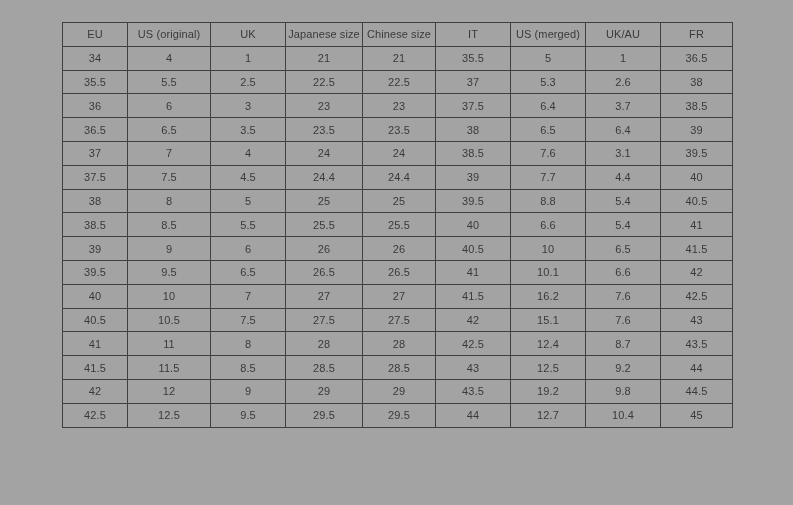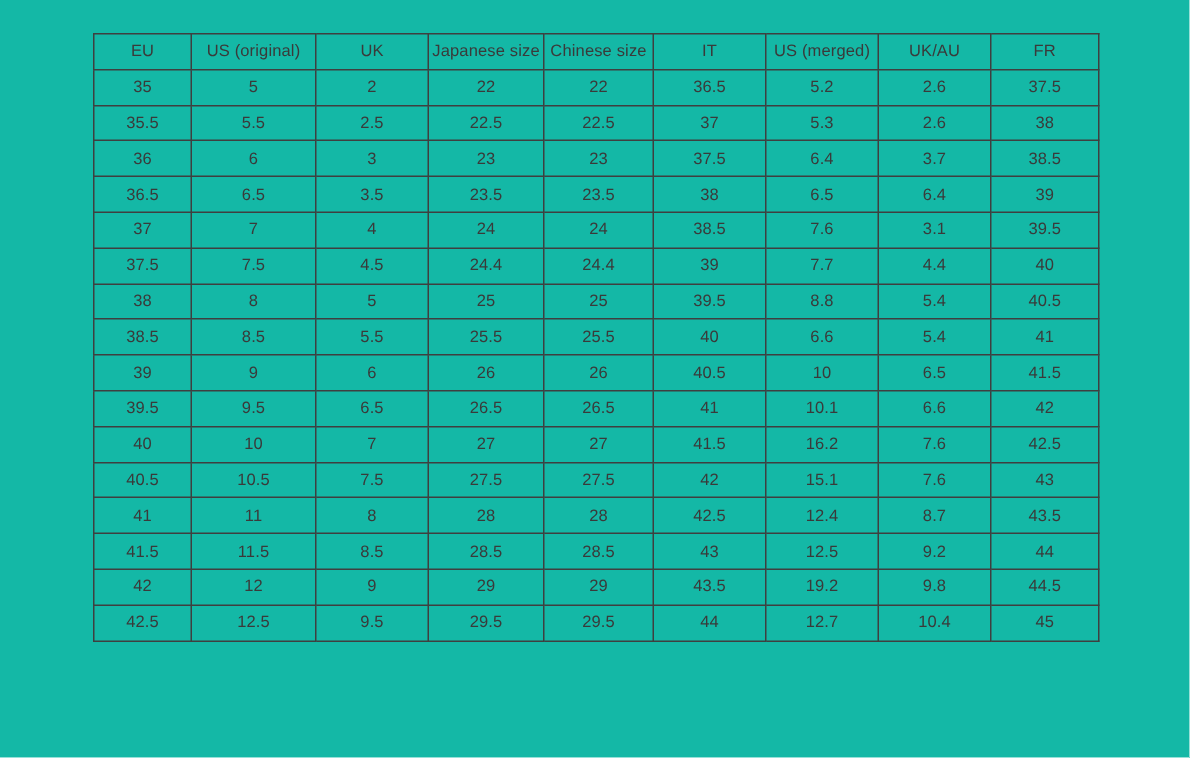--- a/index.html
+++ b/index.html
@@ -8,21 +8,21 @@
     background: #ffffff;
     width: 793px;
     height: 505px;
     overflow: hidden;
     font-family: "Liberation Sans", sans-serif;
   }
   .page {
     position: relative;
     width: 793px;
     height: 505px;
-    background: #14b8a6;
+    background: #a3a3a3;
   }
   table.size-table {
     position: absolute;
     left: 62px;
     top: 22px;
     width: 670px;
     border-collapse: collapse;
     table-layout: fixed;
   }
   table.size-table th,
@@ -64,29 +64,29 @@
           <th>Japanese size</th>
           <th>Chinese size</th>
           <th>IT</th>
           <th>US (merged)</th>
           <th>UK/AU</th>
           <th>FR</th>
         </tr>
     </thead>
     <tbody id="table-body">
         <tr>
-          <td>35</td>
+          <td>34</td>
+          <td>4</td>
+          <td>1</td>
+          <td>21</td>
+          <td>21</td>
+          <td>35.5</td>
           <td>5</td>
-          <td>2</td>
-          <td>22</td>
-          <td>22</td>
+          <td>1</td>
           <td>36.5</td>
-          <td>5.2</td>
-          <td>2.6</td>
-          <td>37.5</td>
         </tr>
         <tr>
           <td>35.5</td>
           <td>5.5</td>
           <td>2.5</td>
           <td>22.5</td>
           <td>22.5</td>
           <td>37</td>
           <td>5.3</td>
           <td>2.6</td>

